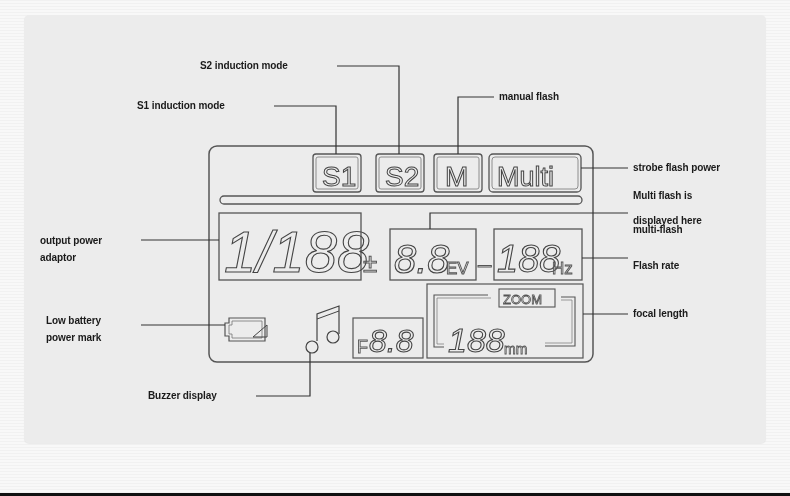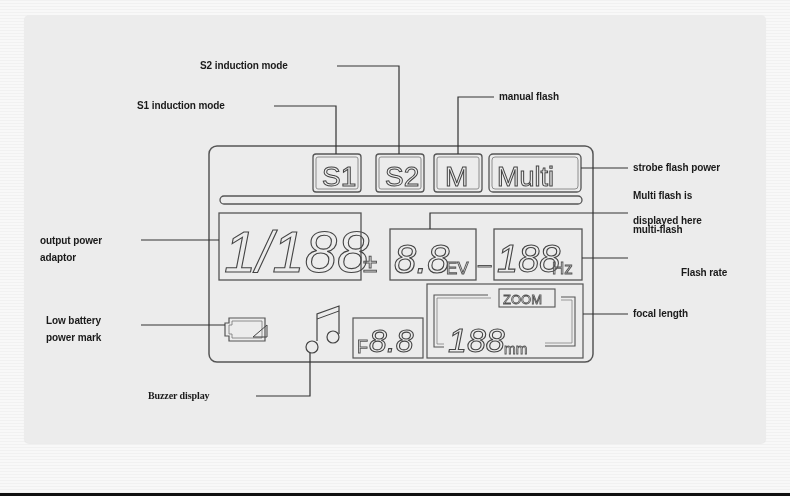--- a/index.html
+++ b/index.html
@@ -121,21 +121,21 @@
   </g>
 </svg>
 
 <div class="label" style="left:200px; top:57px;">S2 induction mode</div>
 <div class="label" style="left:137px; top:97px;">S1 induction mode</div>
 <div class="label" style="left:499px; top:88px;">manual flash</div>
 <div class="label" style="left:633px; top:159px;">strobe flash power</div>
 <div class="label" style="left:633px; top:187px;">Multi flash is</div>
 <div class="label" style="left:633px; top:204px;margin-top:8px;">displayed here</div>
 <div class="label" style="left:633px; top:221px;">multi-flash</div>
-<div class="label" style="left:633px; top:264px;margin-left:48px;">Flash rate</div>
+<div class="label" style="left:633px; top:257px;">Flash rate</div>
 <div class="label" style="left:633px; top:305px;">focal length</div>
 <div class="label" style="left:40px; top:232px;">output power</div>
 <div class="label" style="left:40px; top:249px;">adaptor</div>
 <div class="label" style="left:46px; top:312px;">Low battery</div>
 <div class="label" style="left:46px; top:329px;">power mark</div>
-<div class="label" style="left:148px; top:387px;font-family:Liberation Serif, serif;">Buzzer display</div>
+<div class="label" style="left:148px; top:387px;">Buzzer display</div>
 
 <div class="bottom-bar"></div>
 
 </body></html>

